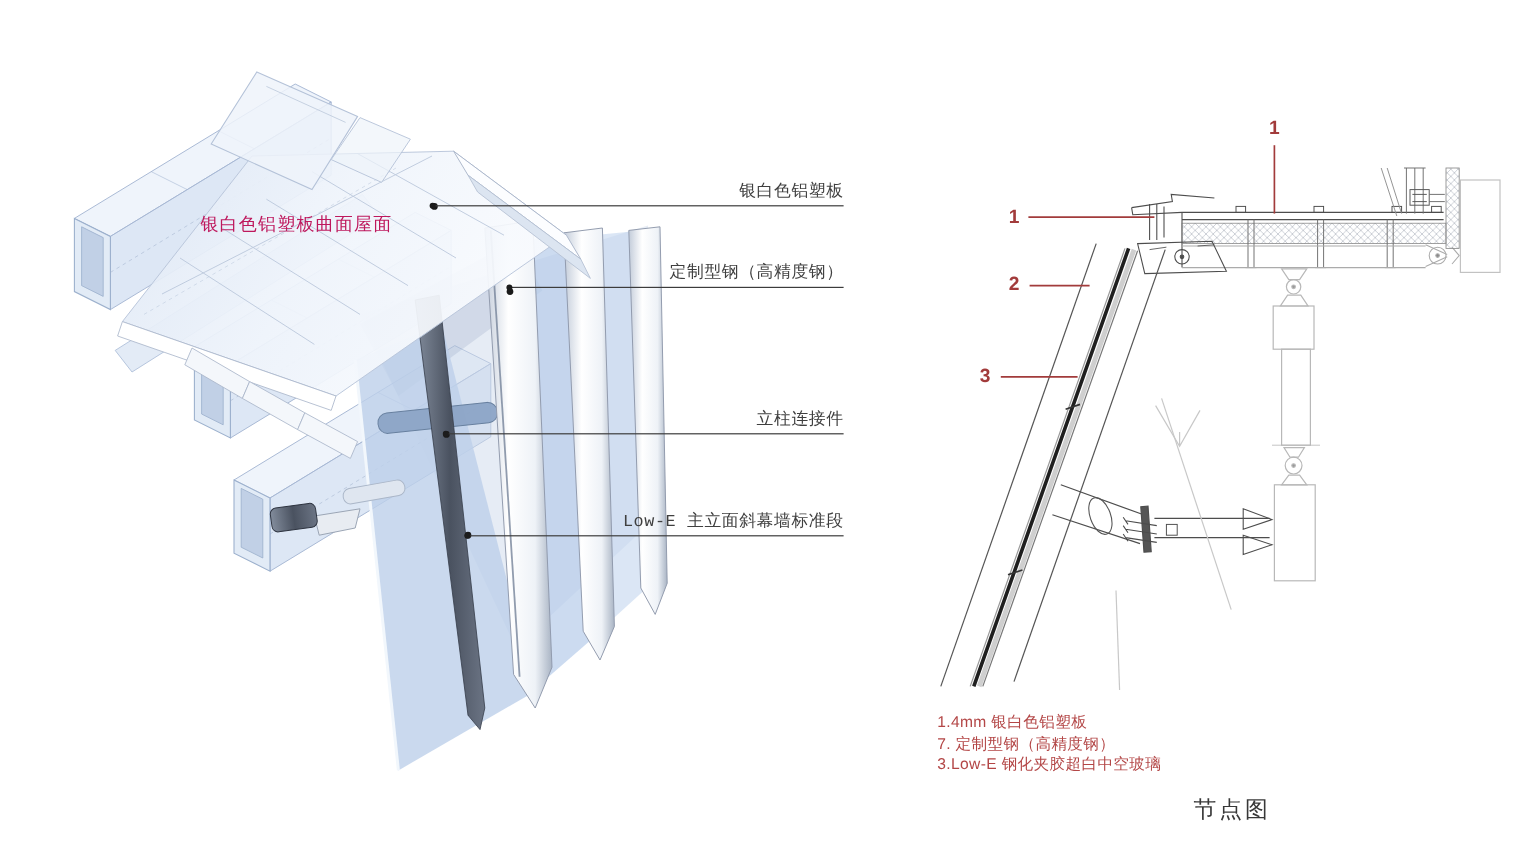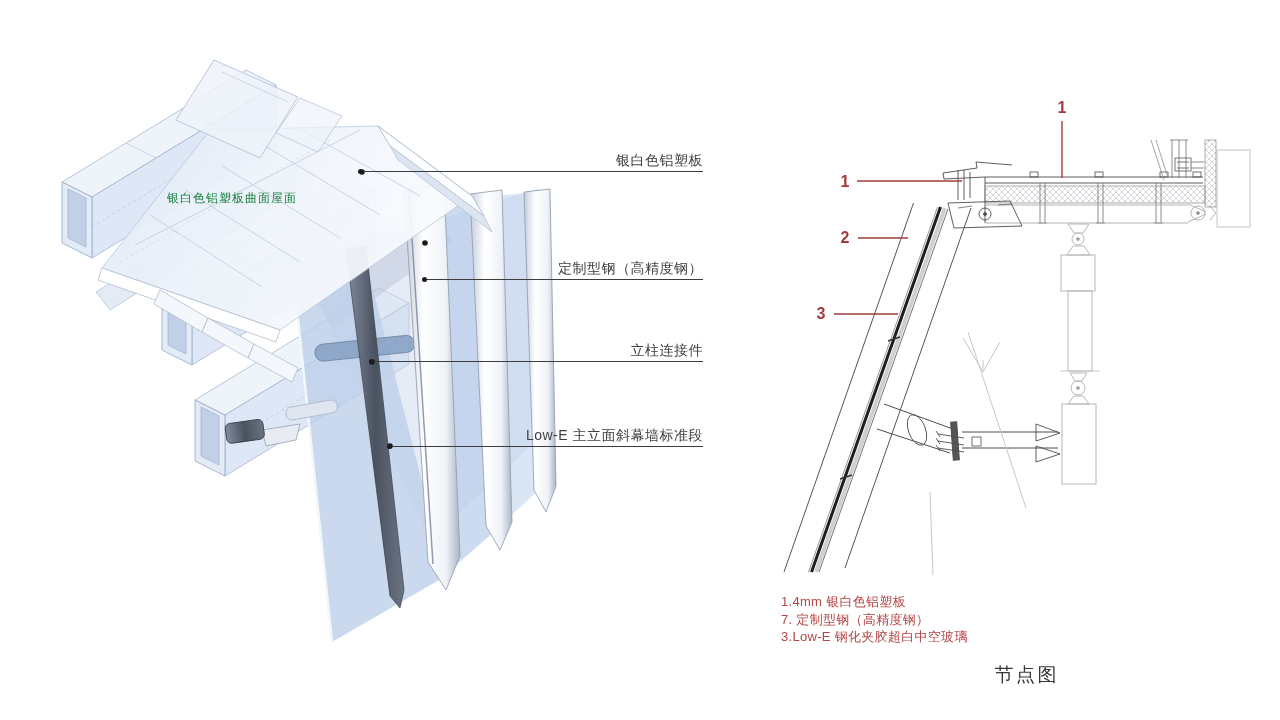--- a/index.html
+++ b/index.html
@@ -1,23 +1,23 @@
 <!DOCTYPE html>
 <html style="--red: #a23b3b; --legend-red: #b34646; --text-dark: #3c3c3c;"><head>
 <meta charset="utf-8">
 <style>
   html,body{margin:0;padding:0;background:#fff;}
   #stage{position:relative;width:1280px;height:720px;background:#fff;overflow:hidden;
          font-family:"Liberation Sans","DejaVu Sans",sans-serif;color:var(--text-dark,#3c3c3c);}
   svg{position:absolute;left:0;top:0;}
   .callout{position:absolute;height:22px;line-height:22px;border-bottom:1px solid #3c3c3c;
-           text-align:right;font-size:14px;color:#3f3f3f;letter-spacing:.5px;}
+           text-align:right;font-size:14px;color:#3f3f3f;letter-spacing:.5px;font-family:Liberation Mono, monospace;}
   .callout::before{content:"";position:absolute;left:-2px;bottom:-3px;width:5px;height:5px;
            border-radius:50%;background:#1c1c1c;}
-  .surface-label{position:absolute;left:167px;top:190px;font-size:12px;color:#15803d;letter-spacing:1px;}
+  .surface-label{position:absolute;left:167px;top:178px;font-size:15px;color:#be185d;letter-spacing:1px;}
   .caption{position:absolute;top:662px;font-size:19px;letter-spacing:2.5px;color:#383838;text-align:center;}
   #caption-left{left:238px;width:240px;}
   #caption-right{left:899px;width:160px;text-align:right;}
   .marker{position:absolute;width:14px;text-align:center;font-size:16px;font-weight:600;
           color:var(--red,#a23b3b);}
   #marker-1-top{left:1055px;top:99px;}
   #marker-1-left{left:838px;top:173px;}
   #marker-2{left:838px;top:229px;}
   #marker-3{left:814px;top:305px;}
   #legend{position:absolute;left:781px;top:593px;font-size:13px;line-height:17.5px;
@@ -226,21 +226,21 @@
       <path d="M857,181 L962,181"></path>
       <path d="M858,238 L908,238"></path>
       <path d="M834,314 L898,314"></path>
     </g>
   </g>
 </svg>
 
   <div class="surface-label">银白色铝塑板曲面屋面</div>
 
   <div class="callout" style="left:360px;top:149px;width:343px;">银白色铝塑板</div>
-  <div class="callout" style="left:424px;top:217px;width:279px;margin-top:40px;">定制型钢（高精度钢）</div>
+  <div class="callout" style="left:424px;top:217px;width:279px;">定制型钢（高精度钢）</div>
   <div class="callout" style="left:371px;top:339px;width:332px;">立柱连接件</div>
   <div class="callout" style="left:389px;top:424px;width:314px;">Low-E 主立面斜幕墙标准段</div>
 
   <div class="marker" id="marker-1-top">1</div>
   <div class="marker" id="marker-1-left">1</div>
   <div class="marker" id="marker-2">2</div>
   <div class="marker" id="marker-3">3</div>
 
   <div id="legend">
     <div>1.4mm 银白色铝塑板</div>

